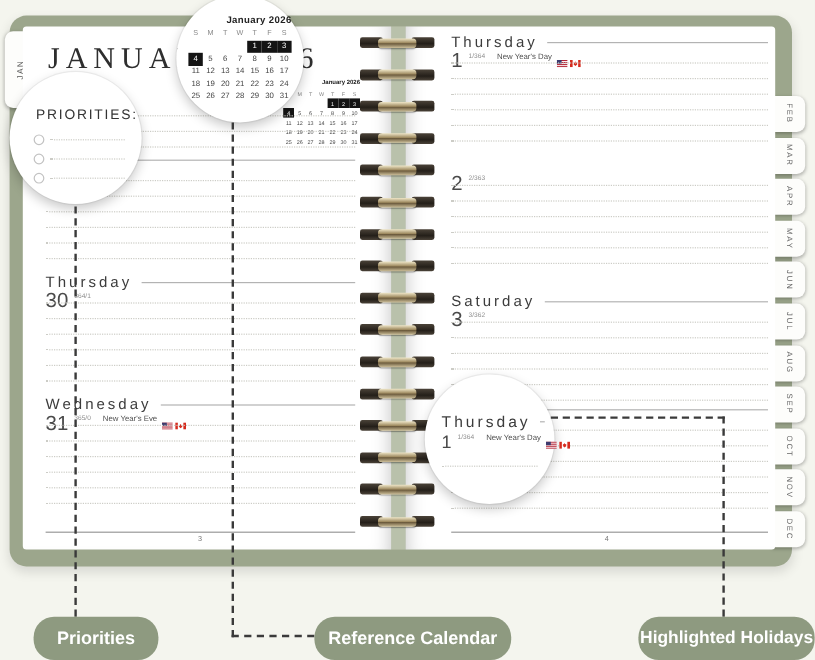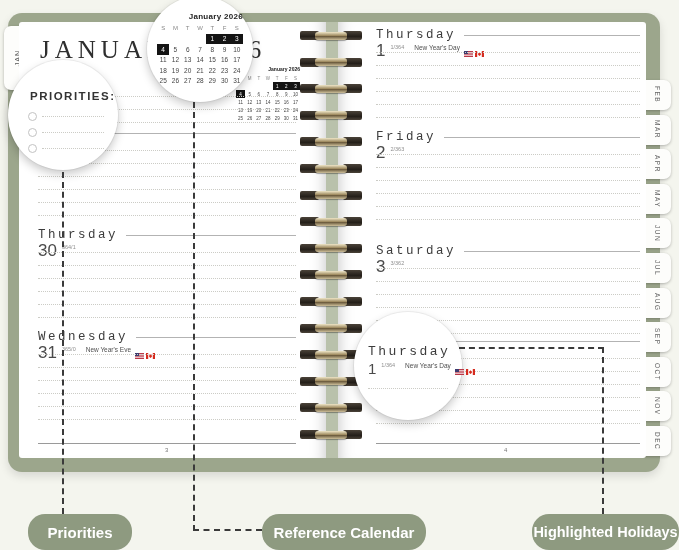--- a/index.html
+++ b/index.html
@@ -22,21 +22,21 @@
   .tab-left{left:4px;top:26px;width:26px;height:64px;border-radius:7px 0 0 7px;z-index:2;}
   .tab-left span{writing-mode:vertical-rl;transform:rotate(180deg);font-size:7px;letter-spacing:1px;color:#555;}
 
   
   .title{position:absolute;left:40px;top:36px;z-index:4;font-family:"Liberation Serif", serif;color:#2e2e2e;
     font-size:25px;letter-spacing:5px;white-space:nowrap;}
   .title .year{margin-left:12px;letter-spacing:3px;}
 
   
   .day-row{position:absolute;z-index:4;}
-  .day-head{display:flex;align-items:center;height:14px;font-family:Liberation Mono, monospace;}
+  .day-head{display:flex;align-items:center;height:14px;}
   .day-name{font-size:12.5px;letter-spacing:2.5px;color:#3c3c3c;white-space:nowrap;}
   .day-rule{flex:1;height:1px;background:#b3b3b3;margin-left:8px;}
   .date-line{position:absolute;left:0;top:13px;display:flex;align-items:flex-start;white-space:nowrap;}
   .date-num{font-size:17px;color:#4a4a4a;line-height:19px;}
   .date-sup{font-size:5.5px;color:#8f8f8f;margin-left:5px;margin-top:3px;}
   .holiday{font-size:6.5px;color:#4f4f4f;margin-left:10px;margin-top:3px;}
   .flags{display:inline-flex;gap:2px;margin-left:4px;margin-top:2px;}
   .dotline{position:absolute;left:0;right:0;border-top:1px dotted #ccccc6;}
 
   .page-bottom-line{position:absolute;height:1px;background:#9a9a9a;top:443px;z-index:4;}
@@ -55,21 +55,21 @@
   
   .circle{position:absolute;background:#fff;border-radius:50%;z-index:7;
     box-shadow:0 0 0 1px rgba(0,0,0,.05),0 4px 10px rgba(0,0,0,.22);}
   #cal-circle{left:147px;top:-4px;width:106px;height:106px;padding:0;}
   #cal-circle .inner{padding:16px 10px 0 10px;}
   #cal-circle .mc-title{font-size:8px;margin-bottom:2px;letter-spacing:.3px;}
   #cal-circle .mc-cell{height:10.5px;font-size:6.5px;}
   #cal-circle .mc-wd{font-size:6px;}
 
   #pri-circle{left:8px;top:60px;width:110px;height:110px;}
-  .pri-label{position:absolute;left:22px;top:30px;font-size:11.5px;letter-spacing:1.5px;color:#333;font-weight:bold;}
+  .pri-label{position:absolute;left:22px;top:30px;font-size:11.5px;letter-spacing:1.5px;color:#333;}
   .pri-row{position:absolute;left:20px;display:flex;align-items:center;width:76px;}
   .pri-dot{width:7px;height:7px;border:1px solid #c2c2c2;border-radius:50%;flex:none;}
   .pri-line{flex:1;border-top:1px dotted #ccccc6;margin-left:5px;}
 
   #mag-circle{left:354px;top:312px;width:108px;height:108px;}
   #mag-circle .day-head{position:absolute;left:14px;top:32px;width:86px;}
   #mag-circle .day-name{font-size:13px;}
   #mag-circle .date-line{left:14px;top:47px;}
   #mag-circle .date-num{font-size:15px;}
   #mag-circle .mag-dotline{position:absolute;left:14px;top:76px;width:80px;border-top:1px dotted #ccccc6;}
@@ -296,24 +296,20 @@
           </span>
         </div>
         <div class="dotline" style="top: 24px;"></div>
         <div class="dotline" style="top: 37px;"></div>
         <div class="dotline" style="top: 50px;"></div>
         <div class="dotline" style="top: 63px;"></div>
         <div class="dotline" style="top: 76px;"></div>
         <div class="dotline" style="top: 89px;"></div>
       </div>
       <div class="day-row" style="left: 376px; top: 130px; width: 264px; height: 100px;">
-        <div class="day-head">
-          <span class="day-name">Friday</span>
-          <span class="day-rule"></span>
-        </div>
         <div class="date-line">
           <span class="date-num">2</span>
           <span class="date-sup">2/363</span>
         </div>
         <div class="dotline" style="top: 24px;"></div>
         <div class="dotline" style="top: 37px;"></div>
         <div class="dotline" style="top: 50px;"></div>
         <div class="dotline" style="top: 63px;"></div>
         <div class="dotline" style="top: 76px;"></div>
         <div class="dotline" style="top: 89px;"></div>

